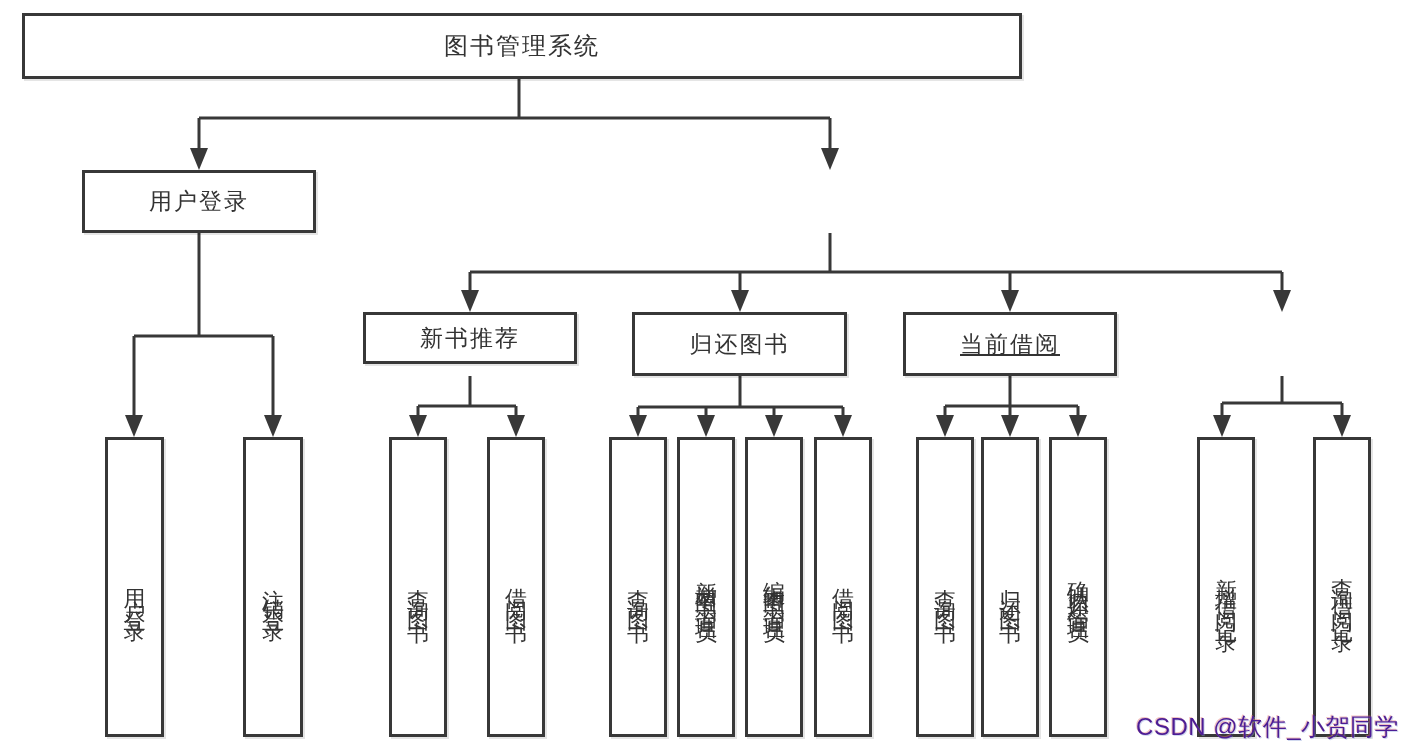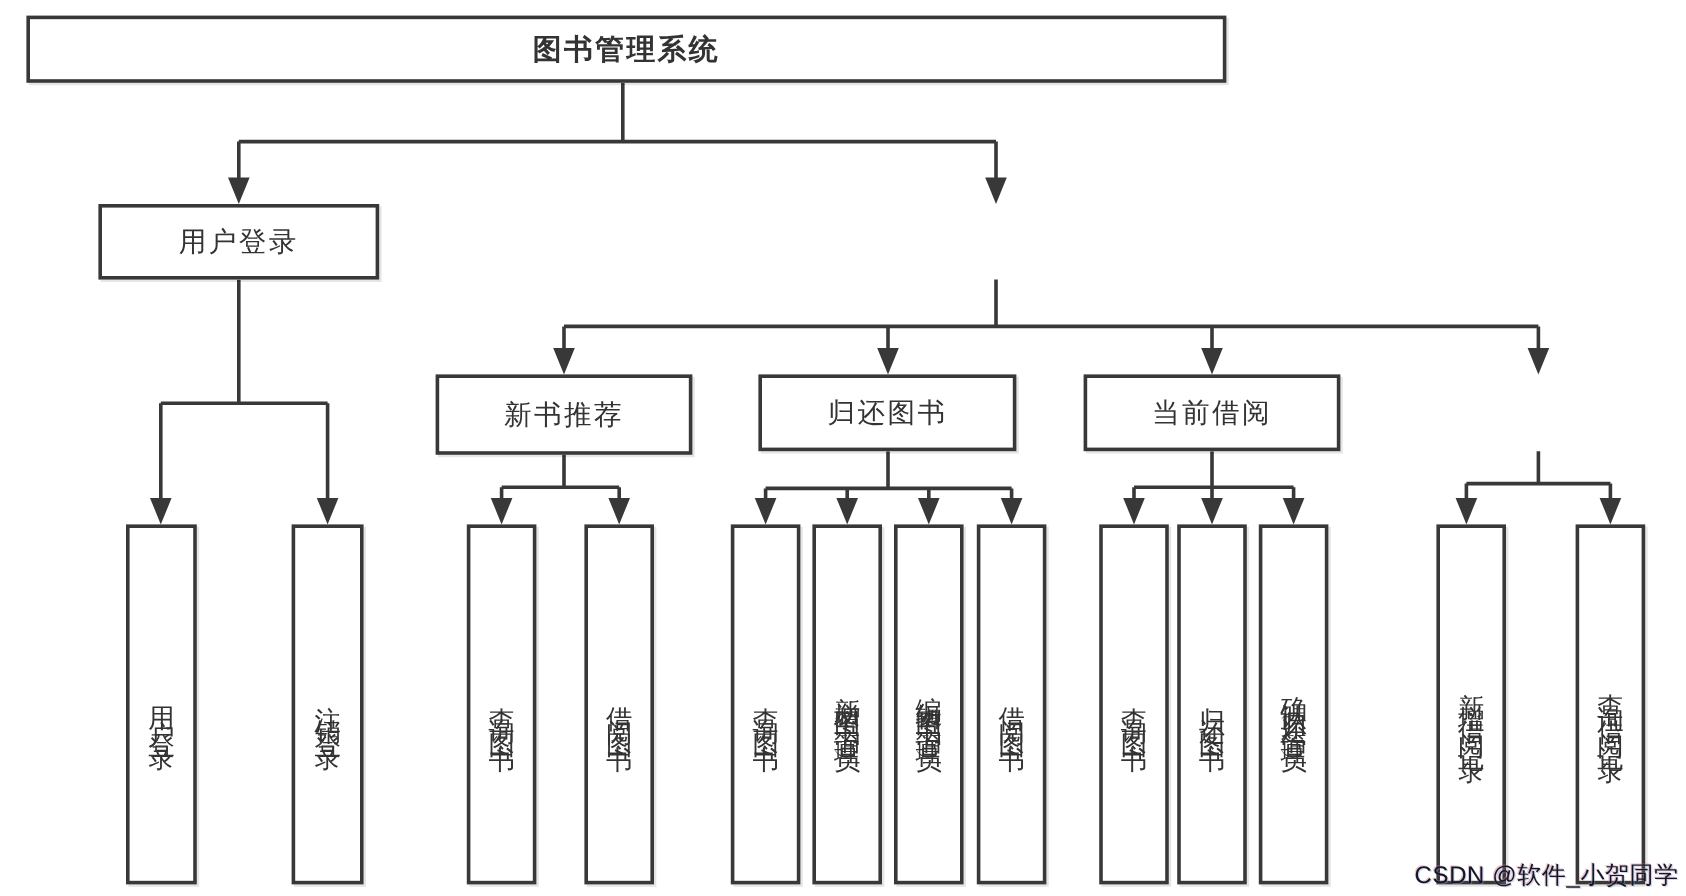--- a/index.html
+++ b/index.html
@@ -14,32 +14,32 @@
   .hbox{font-size:23px;letter-spacing:2px;white-space:nowrap;}
   .rootbox{font-size:24px;letter-spacing:2px;}
   .vbox{font-size:22px;}
   .vbox .vtext{
     writing-mode:vertical-rl;text-orientation:mixed;
     letter-spacing:11px;margin-bottom:-11px;line-height:1;
     white-space:nowrap;
   }
   .vbox .vtext.long{letter-spacing:6px;margin-bottom:-6px;}
   .watermark{
-    position:absolute;right:6px;bottom:4px;font-size:20px;letter-spacing:0.5px;
-    color:#0f172a;white-space:nowrap;
+    position:absolute;right:6px;bottom:4px;font-size:24px;letter-spacing:0.5px;
+    color:#4c1d95;white-space:nowrap;
     text-shadow:-1px -1px 0 rgba(226,120,120,0.45),1px 1px 0 rgba(140,160,215,0.40);
     text-align:center;
   }
   
-  #n-root{left:22px;top:13px;width:1000px;height:56px;font-weight:bold;}
+  #n-root{left:22px;top:13px;width:1000px;height:66px;}
   #n-user-login{left:82px;top:170px;width:234px;height:63px;}
   #n-book-mgmt{left:712px;top:169px;width:235px;height:64px;}
-  #n-new-book-rec{left:363px;top:312px;width:214px;height:67px;}
+  #n-new-book-rec{left:363px;top:312px;width:214px;height:52px;}
   #n-book-borrow{left:632px;top:312px;width:215px;height:64px;}
-  #n-current-borrow{left:903px;top:312px;width:214px;height:64px;}
+  #n-current-borrow{left:903px;top:312px;width:214px;height:64px;text-decoration:underline;}
   #n-borrow-records{left:1173px;top:312px;width:214px;height:64px;}
   .leaf{top:437px;height:300px;}
   #l-user-login{left:105px;width:59px;}
   #l-logout{left:243px;width:60px;}
   #l-nbr-query{left:389px;width:58px;}
   #l-nbr-borrow{left:487px;width:58px;}
   #l-bb-query{left:609px;width:58px;}
   #l-bb-add{left:677px;width:58px;}
   #l-bb-edit{left:745px;width:58px;}
   #l-bb-borrow{left:814px;width:58px;}

